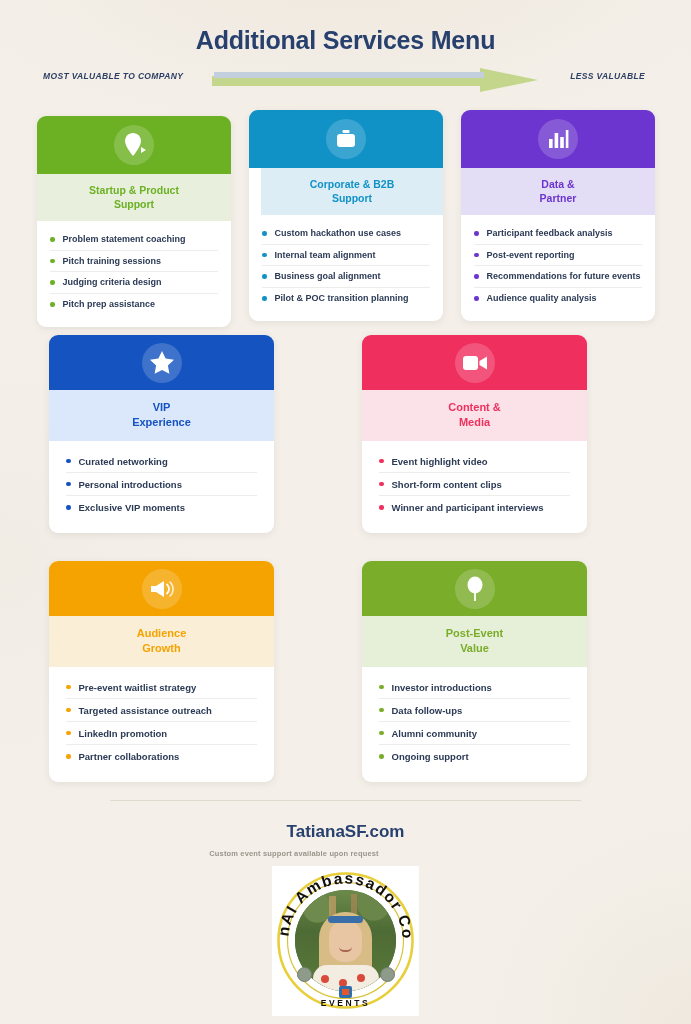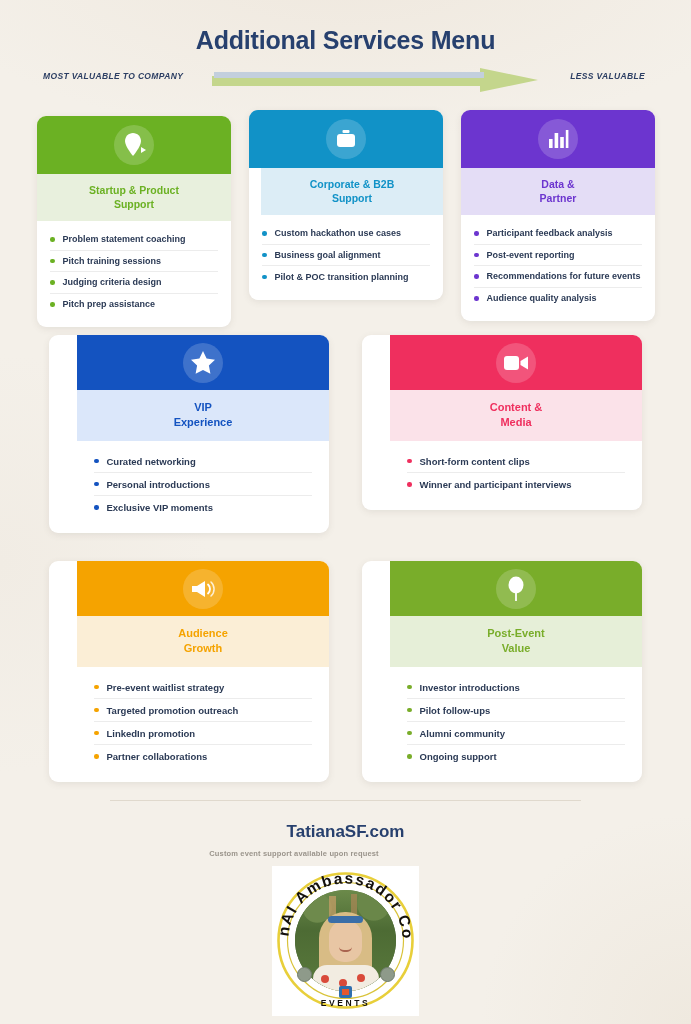--- a/index.html
+++ b/index.html
@@ -147,21 +147,21 @@
     flex: 0 0 auto;
   }
 
   
   .r1 { top: 110px; width: 194px; }
   .r1.c1 { left: 37px; margin-top: 6px; }
   .r1.c2 { left: 249px; }
   .r1.c3 { left: 461px; }
 
   
-  .wide { width: 280px; padding-left: 28px; }
+  .wide { width: 225px; }
   .wide.left  { left: 49px; }
   .wide.right { left: 362px; }
   .r2 { top: 335px; }
   .r3 { top: 561px; }
   .wide .card-head { height: 55px; }
   .wide .card-title { font-size: 11px; line-height: 15px; padding: 10px 6px 11px; }
   .wide .card-list { padding: 9px 17px 14px; }
   .wide .card-list .row { height: 23px; font-size: 9.5px; }
 
   
@@ -369,20 +369,24 @@
       <div>Corporate &amp; B2B</div>
       <div>Support</div>
     </div>
     <div class="card-list">
       <div class="row">
           <span class="dot" style="background: rgb(17, 146, 199);"></span>
           <span>Custom hackathon use cases</span>
         </div>
       <div class="row">
           <span class="dot" style="background: rgb(17, 146, 199);"></span>
+          <span>Internal team alignment</span>
+        </div>
+      <div class="row">
+          <span class="dot" style="background: rgb(17, 146, 199);"></span>
           <span>Business goal alignment</span>
         </div>
       <div class="row">
           <span class="dot" style="background: rgb(17, 146, 199);"></span>
           <span>Pilot &amp; POC transition planning</span>
         </div>
     </div>
   </div>
 
   <div class="card r1 c3">
@@ -457,20 +461,24 @@
           </svg>
       </div>
     </div>
     <div class="card-title" style="background: rgb(251, 226, 233); color: rgb(239, 47, 94);">
       <div>Content &amp;</div>
       <div>Media</div>
     </div>
     <div class="card-list">
       <div class="row">
           <span class="dot" style="background: rgb(239, 47, 94);"></span>
+          <span>Event highlight video</span>
+        </div>
+      <div class="row">
+          <span class="dot" style="background: rgb(239, 47, 94);"></span>
           <span>Short-form content clips</span>
         </div>
       <div class="row">
           <span class="dot" style="background: rgb(239, 47, 94);"></span>
           <span>Winner and participant interviews</span>
         </div>
     </div>
   </div>
 
   <div class="card wide left r3">
@@ -487,21 +495,21 @@
       <div>Audience</div>
       <div>Growth</div>
     </div>
     <div class="card-list">
       <div class="row">
           <span class="dot" style="background: rgb(245, 163, 0);"></span>
           <span>Pre-event waitlist strategy</span>
         </div>
       <div class="row">
           <span class="dot" style="background: rgb(245, 163, 0);"></span>
-          <span>Targeted promotion outreach</span>
+          <span>Targeted assistance outreach</span>
         </div>
       <div class="row">
           <span class="dot" style="background: rgb(245, 163, 0);"></span>
           <span>LinkedIn promotion</span>
         </div>
       <div class="row">
           <span class="dot" style="background: rgb(245, 163, 0);"></span>
           <span>Partner collaborations</span>
         </div>
     </div>
@@ -520,21 +528,21 @@
       <div>Post-Event</div>
       <div>Value</div>
     </div>
     <div class="card-list">
       <div class="row">
           <span class="dot" style="background: rgb(121, 173, 42);"></span>
           <span>Investor introductions</span>
         </div>
       <div class="row">
           <span class="dot" style="background: rgb(121, 173, 42);"></span>
-          <span>Pilot follow-ups</span>
+          <span>Data follow-ups</span>
         </div>
       <div class="row">
           <span class="dot" style="background: rgb(121, 173, 42);"></span>
           <span>Alumni community</span>
         </div>
       <div class="row">
           <span class="dot" style="background: rgb(121, 173, 42);"></span>
           <span>Ongoing support</span>
         </div>
     </div>

